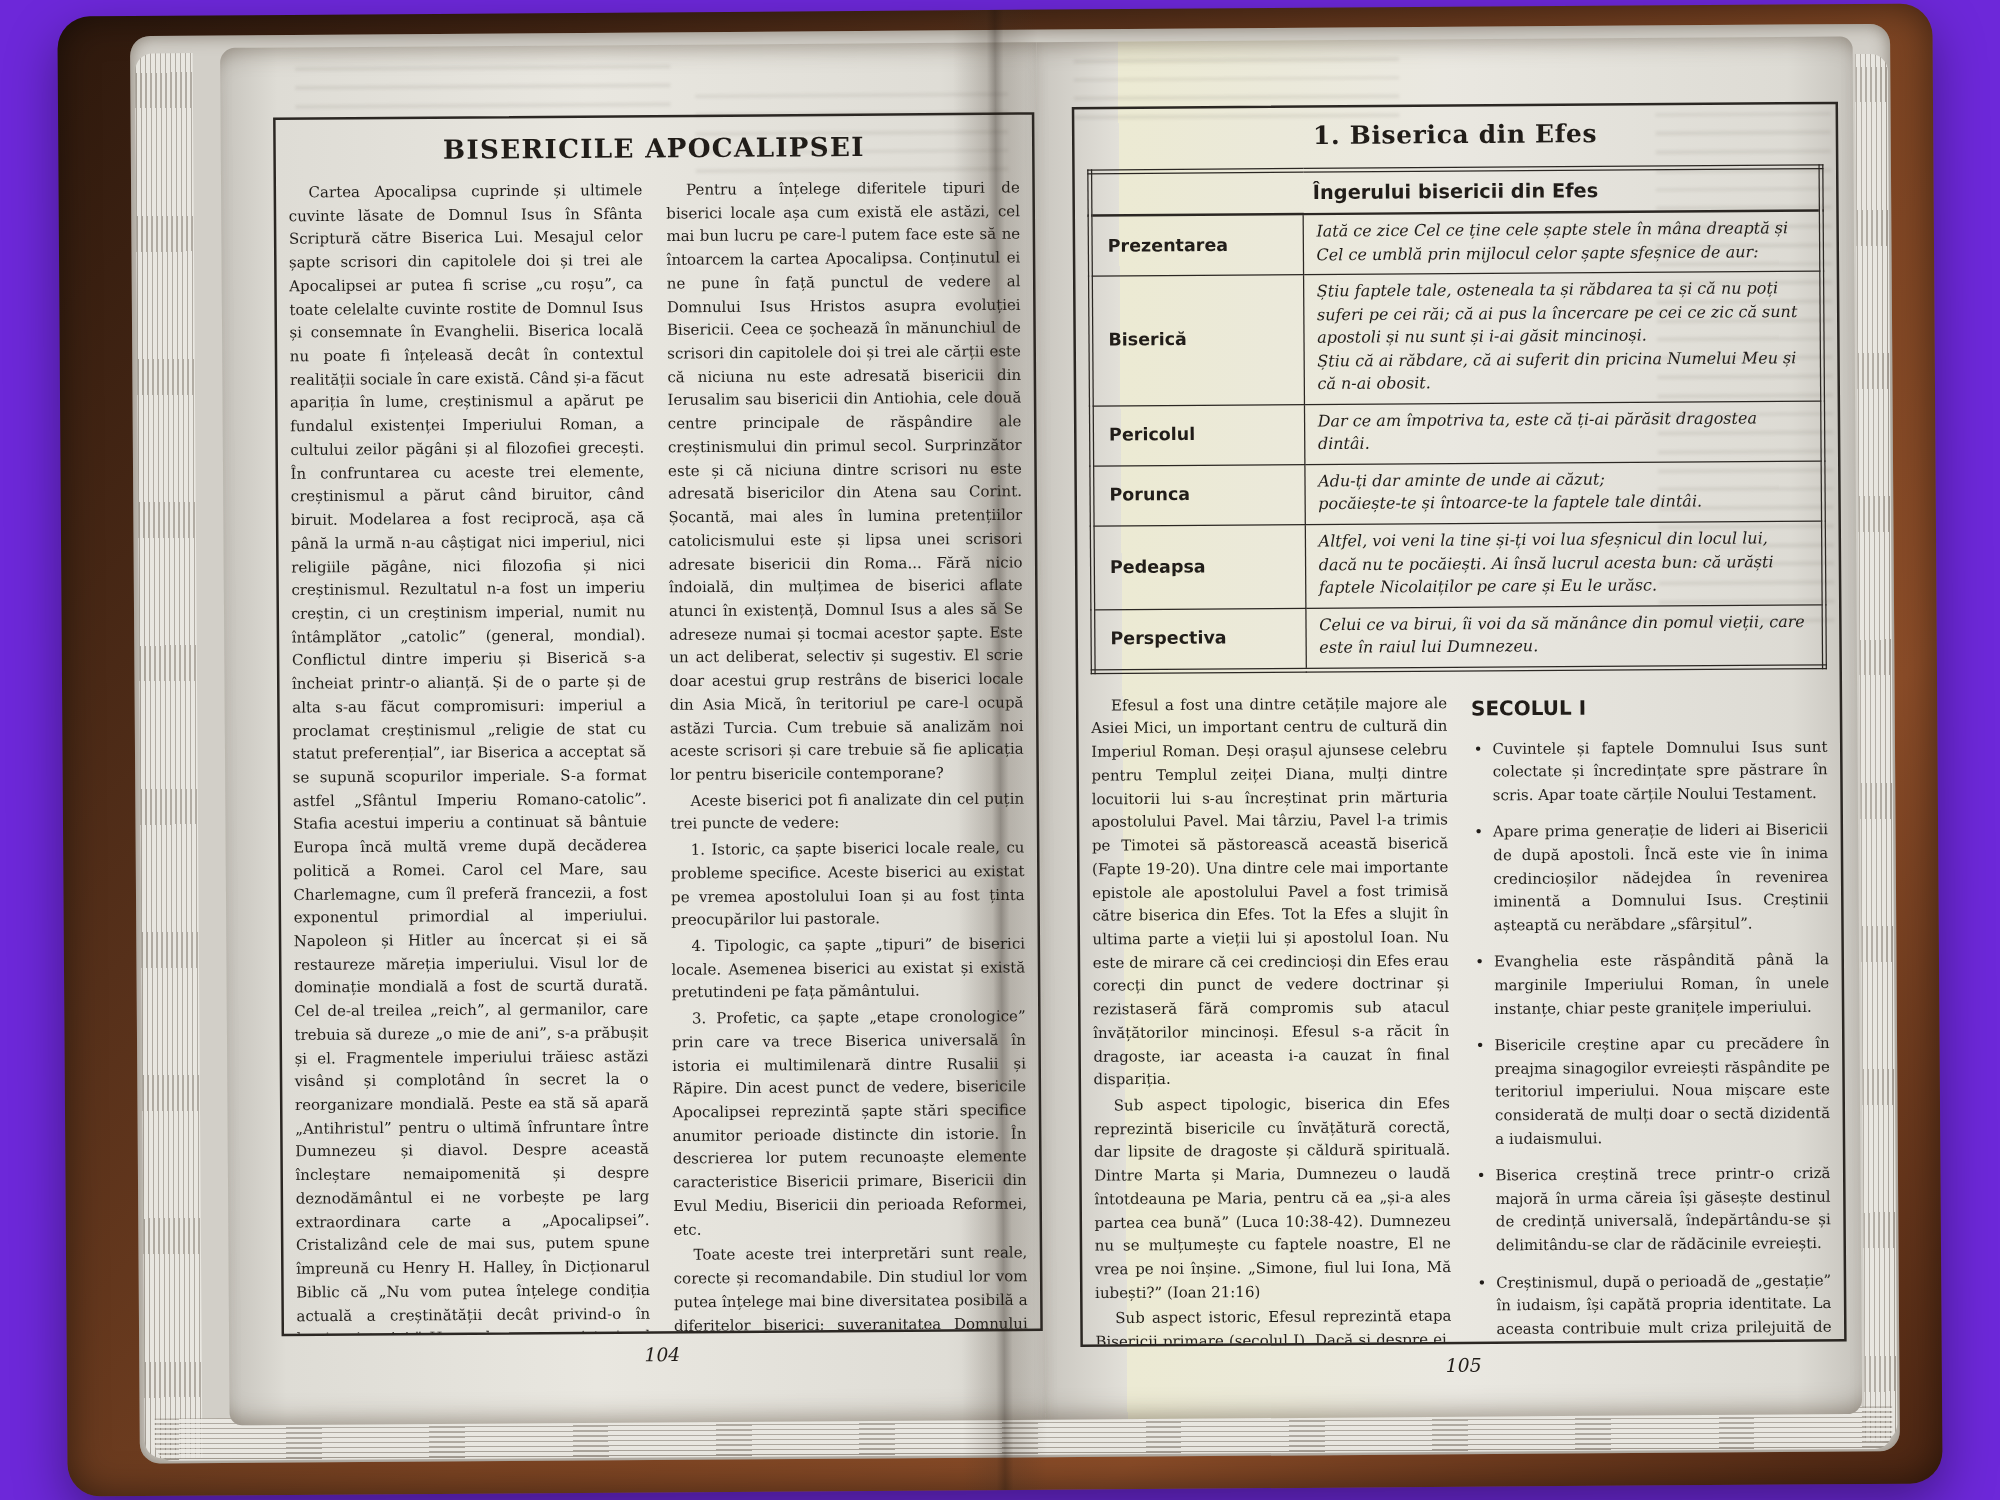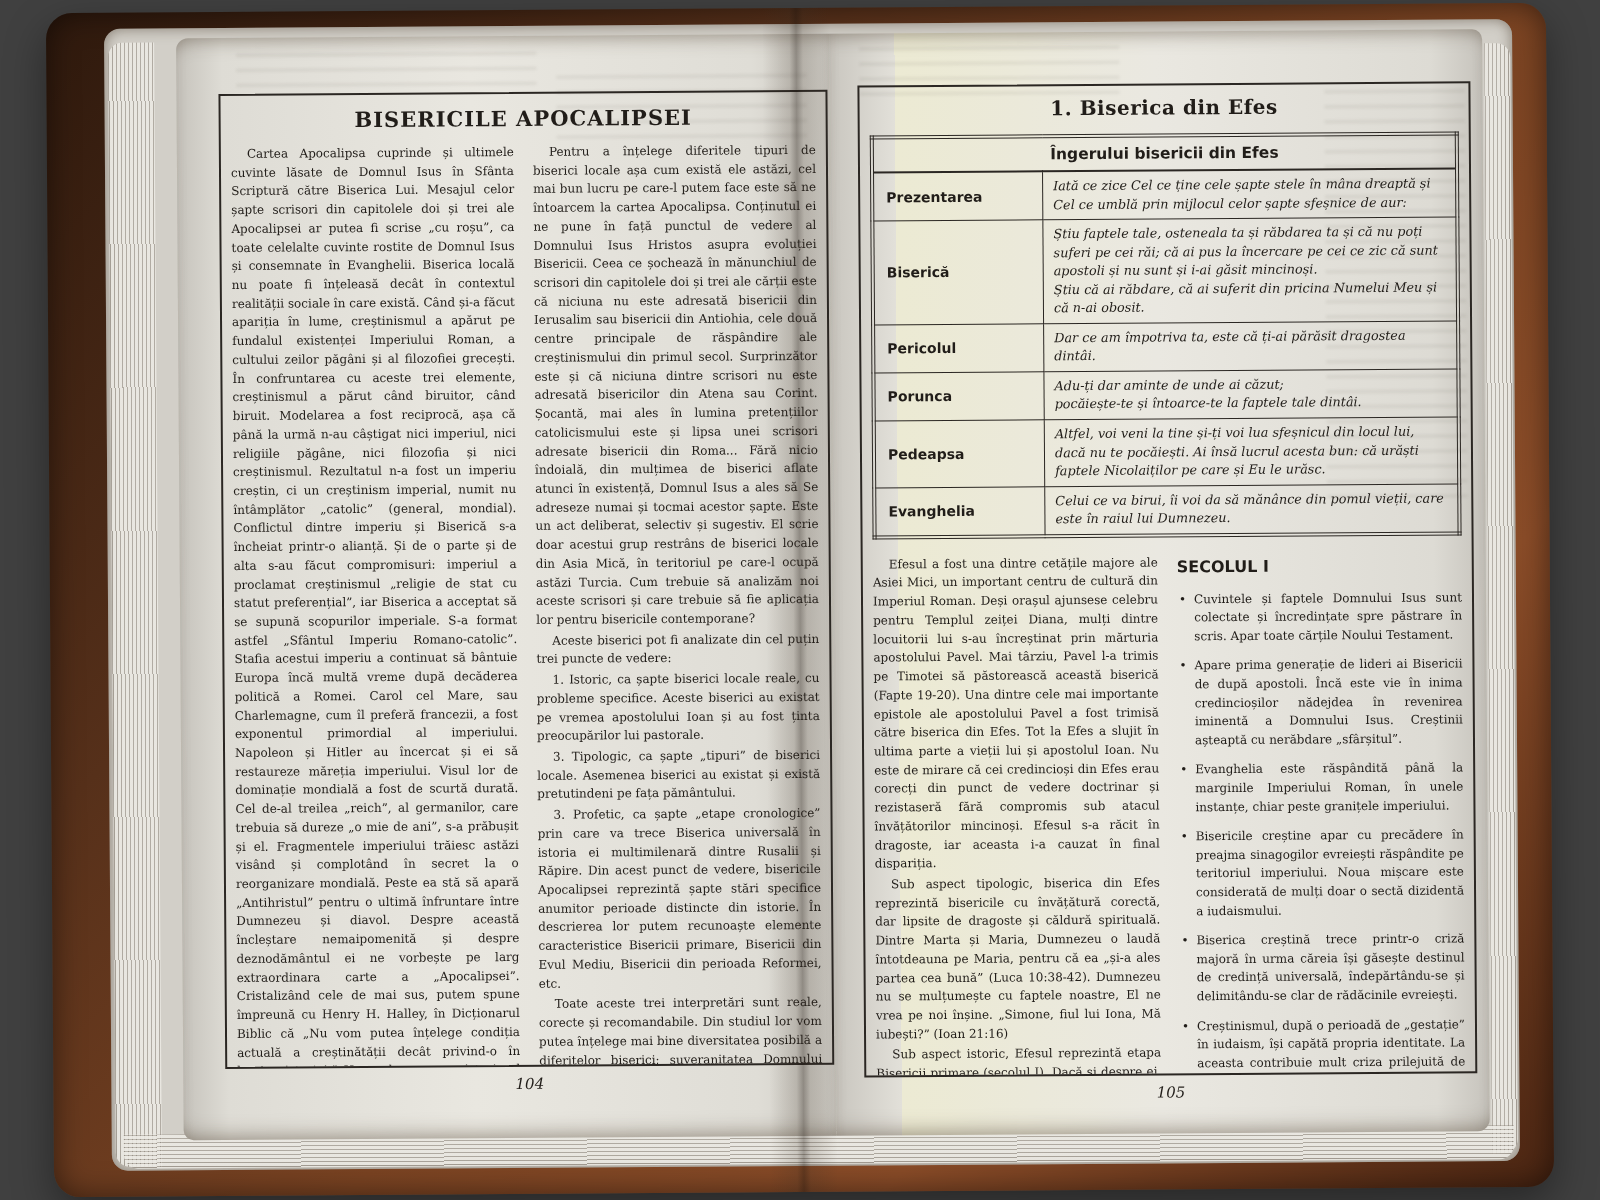--- a/index.html
+++ b/index.html
@@ -1,16 +1,16 @@
 <!DOCTYPE html>
 <html><head>
 <meta charset="utf-8">
 <style>
   html,body{margin:0;padding:0;background:#ffffff;}
-  .scene{position:relative;width:1600px;height:1200px;background:#404040;overflow:hidden;
+  .scene{position:relative;width:1600px;height:1200px;background:#6d28d9;overflow:hidden;
          font-family:"DejaVu Serif", serif;}
   .book{position:absolute;left:50px;top:8px;width:1500px;height:1184px;
         transform:rotate(-0.4deg);border-radius:26px;
         background:linear-gradient(135deg,#2e190d 0%,#56301a 30%,#7a4322 55%,#8a4c28 75%,#4a2512 100%);
         box-shadow:0 16px 42px rgba(0,0,0,.38), inset 0 0 30px rgba(0,0,0,.5);}
   .stack{position:absolute;left:58px;right:34px;top:16px;bottom:26px;border-radius:16px;
         background:#d2cfc8;
         box-shadow:inset 0 0 14px rgba(70,55,40,.55);}
   .stack-lines-bottom{position:absolute;left:70px;right:40px;bottom:28px;height:34px;
         background:repeating-linear-gradient(to bottom,rgba(110,100,88,.35) 0 1px,rgba(235,233,227,.9) 1px 4px);
@@ -78,21 +78,21 @@
         <div class="frame frame-left">
           <div class="ptitle">BISERICILE APOCALIPSEI</div>
           <div class="cols">
             <div class="col">
               <p class="body-p">Cartea Apocalipsa cuprinde și ultimele cuvinte lăsate de Domnul Isus în Sfânta Scriptură către Biserica Lui. Mesajul celor șapte scrisori din capitolele doi și trei ale Apocalipsei ar putea fi scrise „cu roșu”, ca toate celelalte cuvinte rostite de Domnul Isus și consemnate în Evanghelii. Biserica locală nu poate fi înțeleasă decât în contextul realității sociale în care există. Când și-a făcut apariția în lume, creștinismul a apărut pe fundalul existenței Imperiului Roman, a cultului zeilor păgâni și al filozofiei grecești. În confruntarea cu aceste trei elemente, creștinismul a părut când biruitor, când biruit. Modelarea a fost reciprocă, așa că până la urmă n-au câștigat nici imperiul, nici religiile păgâne, nici filozofia și nici creștinismul. Rezultatul n-a fost un imperiu creștin, ci un creștinism imperial, numit nu întâmplător „catolic” (general, mondial). Conflictul dintre imperiu și Biserică s-a încheiat printr-o alianță. Și de o parte și de alta s-au făcut compromisuri: imperiul a proclamat creștinismul „religie de stat cu statut preferențial”, iar Biserica a acceptat să se supună scopurilor imperiale. S-a format astfel „Sfântul Imperiu Romano-catolic”. Stafia acestui imperiu a continuat să bântuie Europa încă multă vreme după decăderea politică a Romei. Carol cel Mare, sau Charlemagne, cum îl preferă francezii, a fost exponentul primordial al imperiului. Napoleon și Hitler au încercat și ei să restaureze măreția imperiului. Visul lor de dominație mondială a fost de scurtă durată. Cel de-al treilea „reich”, al germanilor, care trebuia să dureze „o mie de ani”, s-a prăbușit și el. Fragmentele imperiului trăiesc astăzi visând și complotând în secret la o reorganizare mondială. Peste ea stă să apară „Antihristul” pentru o ultimă înfruntare între Dumnezeu și diavol. Despre această încleștare nemaipomenită și despre deznodământul ei ne vorbește pe larg extraordinara carte a „Apocalipsei”. Cristalizând cele de mai sus, putem spune împreună cu Henry H. Halley, în Dicționarul Biblic că „Nu vom putea înțelege condiția actuală a creștinătății decât privind-o în lumina istoriei.” Harnack, un mare istoric al mișcărilor creștine, a fost de părere că „Biserica Ortodoxă este creștinismul primitiv plus filozofia greacă, Biserica Romano-Catolică este creștinismul primitiv plus păgânismul grec și roman, iar Biserica Protestantă este încercarea de a elibera creștinismul primitiv pur de sub toate formele de păgânism.”</p>
             </div>
             <div class="col">
               <p class="body-p"><span class="lead"></span><span>Pentru a înțelege diferitele tipuri de biserici locale așa cum există ele astăzi, cel mai bun lucru pe care-l putem face este să ne întoarcem la cartea Apocalipsa. Conținutul ei ne pune în față punctul de vedere al Domnului Isus Hristos asupra evoluției Bisericii. Ceea ce șochează în mănunchiul de scrisori din capitolele doi și trei ale cărții este că niciuna nu este adresată bisericii din Ierusalim sau bisericii din Antiohia, cele două centre principale de răspândire ale creștinismului din primul secol. Surprinzător este și că niciuna dintre scrisori nu este adresată bisericilor din Atena sau Corint. Șocantă, mai ales în lumina pretențiilor catolicismului este și lipsa unei scrisori adresate bisericii din Roma... Fără nicio îndoială, din mulțimea de biserici aflate atunci în existență, Domnul Isus a ales să Se adreseze numai și tocmai acestor șapte. Este un act deliberat, selectiv și sugestiv. El scrie doar acestui grup restrâns de biserici locale din Asia Mică, în teritoriul pe care-l ocupă astăzi Turcia. Cum trebuie să analizăm noi aceste scrisori și care trebuie să fie aplicația lor pentru bisericile contemporane?</span></p>
               <p class="body-p"><span class="lead"></span><span>Aceste biserici pot fi analizate din cel puțin trei puncte de vedere:</span></p>
               <p class="body-p"><span class="lead">1. Istoric,</span><span> ca șapte biserici locale reale, cu probleme specifice. Aceste biserici au existat pe vremea apostolului Ioan și au fost ținta preocupărilor lui pastorale.</span></p>
-              <p class="body-p"><span class="lead">3. Tipologic,</span><span> ca șapte „tipuri” de biserici locale. Asemenea biserici au existat și există pretutindeni pe fața pământului.</span></p>
+              <p class="body-p"><span class="lead">4. Tipologic,</span><span> ca șapte „tipuri” de biserici locale. Asemenea biserici au existat și există pretutindeni pe fața pământului.</span></p>
               <p class="body-p"><span class="lead">3. Profetic,</span><span> ca șapte „etape cronologice” prin care va trece Biserica universală în istoria ei multimilenară dintre Rusalii și Răpire. Din acest punct de vedere, bisericile Apocalipsei reprezintă șapte stări specifice anumitor perioade distincte din istorie. În descrierea lor putem recunoaște elemente caracteristice Bisericii primare, Bisericii din Evul Mediu, Bisericii din perioada Reformei, etc.</span></p>
               <p class="body-p"><span class="lead"></span><span>Toate aceste trei interpretări sunt reale, corecte și recomandabile. Din studiul lor vom putea înțelege mai bine diversitatea posibilă a diferitelor biserici; suveranitatea Domnului Hristos peste Biserica Sa, în orice stare s-ar afla aceasta; „tratamentul” pe care îl recomandă Domnul pentru remedierea diferitelor tulburări apărute în viața Bisericii și perspectivele veșnice care îi așteaptă ca răsplată pe cei care, rămânând în Biserică, biruiesc valul apostaziei generale și-I rămân credincioși lui Hristos.</span></p>
             </div>
           </div>
         </div>
         <div class="pagenum pagenum-left">104</div>
       </div>
 
       <div class="page page-right">
         <div class="ghost" style="left:30px;top:14px;width:260px;height:60px;"></div>
@@ -121,21 +121,21 @@
             <tr>
               <td class="rlabel">Porunca</td>
               <td class="rtext">Adu-ți dar aminte de unde ai căzut;
 pocăiește-te și întoarce-te la faptele tale dintâi.</td>
                 </tr>
             <tr>
               <td class="rlabel">Pedeapsa</td>
               <td class="rtext">Altfel, voi veni la tine și-ți voi lua sfeșnicul din locul lui, dacă nu te pocăiești. Ai însă lucrul acesta bun: că urăști faptele Nicolaiților pe care și Eu le urăsc.</td>
                 </tr>
             <tr>
-              <td class="rlabel">Evanghelia</td>
+              <td class="rlabel">Perspectiva</td>
               <td class="rtext">Celui ce va birui, îi voi da să mănânce din pomul vieții, care este în raiul lui Dumnezeu.</td>
                 </tr>
           </tbody>
             </table>
 
           <div class="cols">
             <div class="col">
               <p class="body-p">Efesul a fost una dintre cetățile majore ale Asiei Mici, un important centru de cultură din Imperiul Roman. Deși orașul ajunsese celebru pentru Templul zeiței Diana, mulți dintre locuitorii lui s-au încreștinat prin mărturia apostolului Pavel. Mai târziu, Pavel l-a trimis pe Timotei să păstorească această biserică (Fapte 19-20). Una dintre cele mai importante epistole ale apostolului Pavel a fost trimisă către biserica din Efes. Tot la Efes a slujit în ultima parte a vieții lui și apostolul Ioan. Nu este de mirare că cei credincioși din Efes erau corecți din punct de vedere doctrinar și rezistaseră fără compromis sub atacul învățătorilor mincinoși. Efesul s-a răcit în dragoste, iar aceasta i-a cauzat în final dispariția.</p>
               <p class="body-p">Sub aspect tipologic, biserica din Efes reprezintă bisericile cu învățătură corectă, dar lipsite de dragoste și căldură spirituală. Dintre Marta și Maria, Dumnezeu o laudă întotdeauna pe Maria, pentru că ea „și-a ales partea cea bună” (Luca 10:38-42). Dumnezeu nu se mulțumește cu faptele noastre, El ne vrea pe noi înșine. „Simone, fiul lui Iona, Mă iubești?” (Ioan 21:16)</p>
               <p class="body-p">Sub aspect istoric, Efesul reprezintă etapa Bisericii primare (secolul I). Dacă și despre ei, credincioșii din generația imediat următoare apostolilor, s-a putut spune că și-au pierdut dragostea dintâi, cu cât mai mult ne paște pe noi, cei de astăzi, acest pericol?</p>

